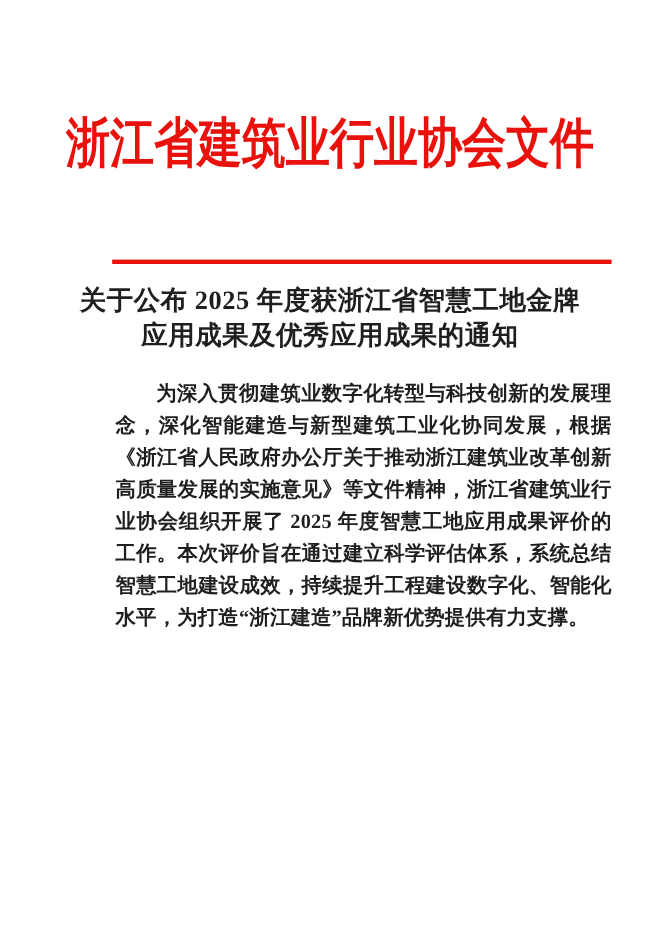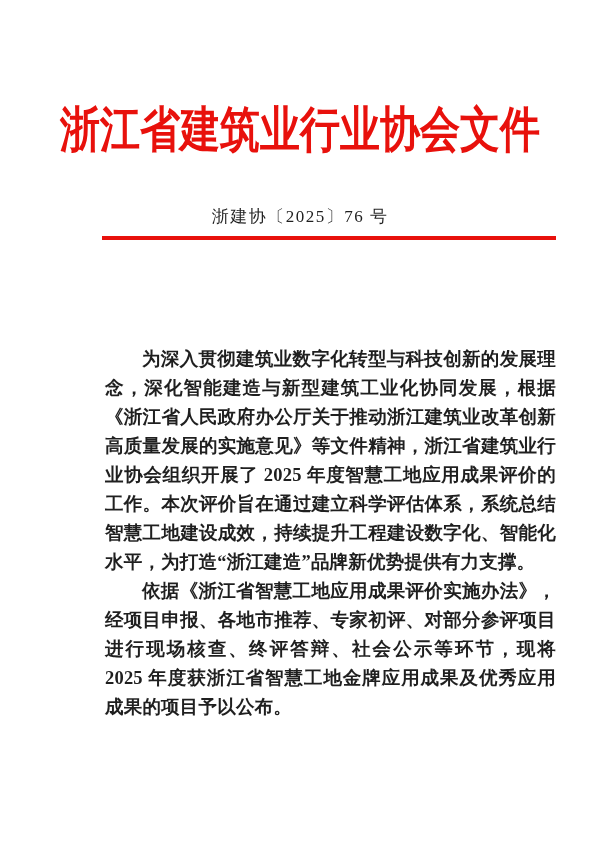--- a/index.html
+++ b/index.html
@@ -88,23 +88,25 @@
     font-weight: bold;
   }
 </style>
 </head>
 <body>
 
 <div class="page">
 
   <h1 class="header-title">浙江省建筑业行业协会文件</h1>
 
-  <div class="doc-number">浙建协〔2025〕76 号</div>
 
   <div class="red-line"></div>
 
+  <div class="doc-title">
+    <div>关于公布 2025 年度获浙江省智慧工地金牌</div>
+    <div>应用成果及优秀应用成果的通知</div>
+  </div>
 
   <div class="doc-body">
     <p class="para">为深入贯彻建筑业数字化转型与科技创新的发展理念，深化智能建造与新型建筑工业化协同发展，根据《浙江省人民政府办公厅关于推动浙江建筑业改革创新高质量发展的实施意见》等文件精神，浙江省建筑业行业协会组织开展了 2025 年度智慧工地应用成果评价的工作。本次评价旨在通过建立科学评估体系，系统总结智慧工地建设成效，持续提升工程建设数字化、智能化水平，为打造“浙江建造”品牌新优势提供有力支撑。</p>
-    <p class="para">依据《浙江省智慧工地应用成果评价实施办法》，经项目申报、各地市推荐、专家初评、对部分参评项目进行现场核查、终评答辩、社会公示等环节，现将 2025 年度获浙江省智慧工地金牌应用成果及优秀应用成果的项目予以公布。</p>
   </div>
 
 </div>
 
 </body></html>

